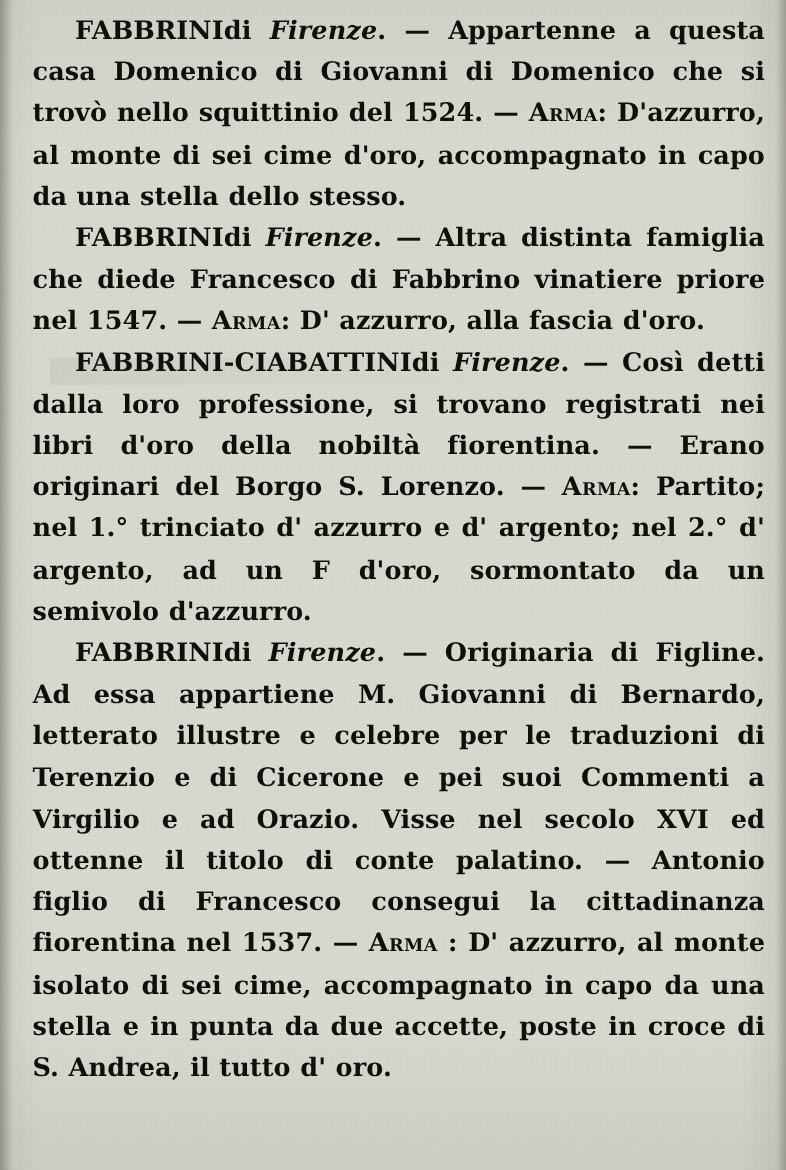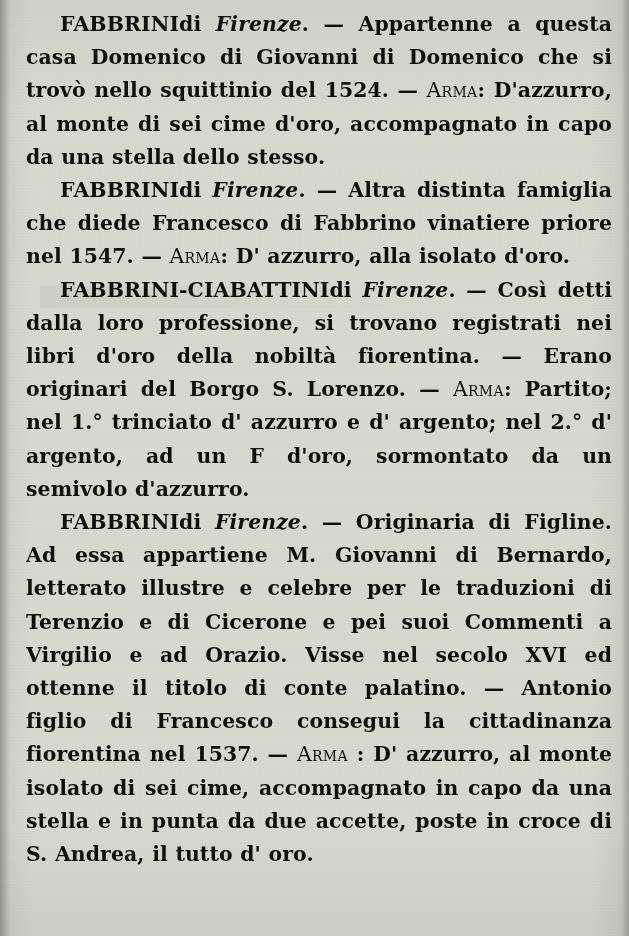--- a/index.html
+++ b/index.html
@@ -47,21 +47,21 @@
     font-weight: 700;
     margin-top: 46px;
   }
   .it {
     font-style: italic;
     font-weight: 700;
     margin-top: 48px;
   }
   .sc {
     font-variant: small-caps;
-    font-weight: 400;
+    font-weight: 700;
     letter-spacing: 0.3px;
   }
   .dash {
     font-weight: 700;
   }
   
   #grain {
     position: absolute;
     inset: 0;
     pointer-events: none;
@@ -107,21 +107,21 @@
   <div id="edge-right"></div>
   <div id="ghost"></div>
 
   <div class="column clipped-bottom">
 
     <p class="entry">
       <span class="hw">FABBRINI</span><span>di </span><span class="it">Firenze</span><span>.</span><span class="dash"> — </span><span>Appartenne a questa casa Domenico di Giovanni di Domenico che si trovò nello squittinio del 1524. — </span><span class="sc">Arma</span><span>: </span><span>D'azzurro, al monte di sei cime d'oro, accompagnato in capo da una stella dello stesso.</span>
     </p>
 
     <p class="entry">
-      <span class="hw">FABBRINI</span><span>di </span><span class="it">Firenze</span><span>.</span><span class="dash"> — </span><span>Altra distinta famiglia che diede Francesco di Fabbrino vinatiere priore nel 1547. — </span><span class="sc">Arma</span><span>: </span><span>D' azzurro, alla isolato d'oro.</span>
+      <span class="hw">FABBRINI</span><span>di </span><span class="it">Firenze</span><span>.</span><span class="dash"> — </span><span>Altra distinta famiglia che diede Francesco di Fabbrino vinatiere priore nel 1547. — </span><span class="sc">Arma</span><span>: </span><span>D' azzurro, alla fascia d'oro.</span>
     </p>
 
     <p class="entry">
       <span class="hw">FABBRINI-CIABATTINI</span><span>di </span><span class="it">Firenze</span><span>.</span><span class="dash"> — </span><span>Così detti dalla loro professione, si trovano registrati nei libri d'oro della nobiltà fiorentina. — Erano originari del Borgo S. Lorenzo. — </span><span class="sc">Arma</span><span>: </span><span>Partito; nel 1.° trinciato d' azzurro e d' argento; nel 2.° d' argento, ad un F d'oro, sormontato da un semivolo d'azzurro.</span>
     </p>
 
     <p class="entry">
       <span class="hw">FABBRINI</span><span>di </span><span class="it">Firenze</span><span>.</span><span class="dash"> — </span><span>Originaria di Figline. Ad essa appartiene M. Giovanni di Bernardo, letterato illustre e celebre per le traduzioni di Terenzio e di Cicerone e pei suoi Commenti a Virgilio e ad Orazio. Visse nel secolo XVI ed ottenne il titolo di conte palatino. — Antonio figlio di Francesco consegui la cittadinanza fiorentina nel 1537. — </span><span class="sc">Arma</span><span> : </span><span>D' azzurro, al monte isolato di sei cime, accompagnato in capo da una stella e in punta da due accette, poste in croce di S. Andrea, il tutto d' oro.</span>
     </p>
 

